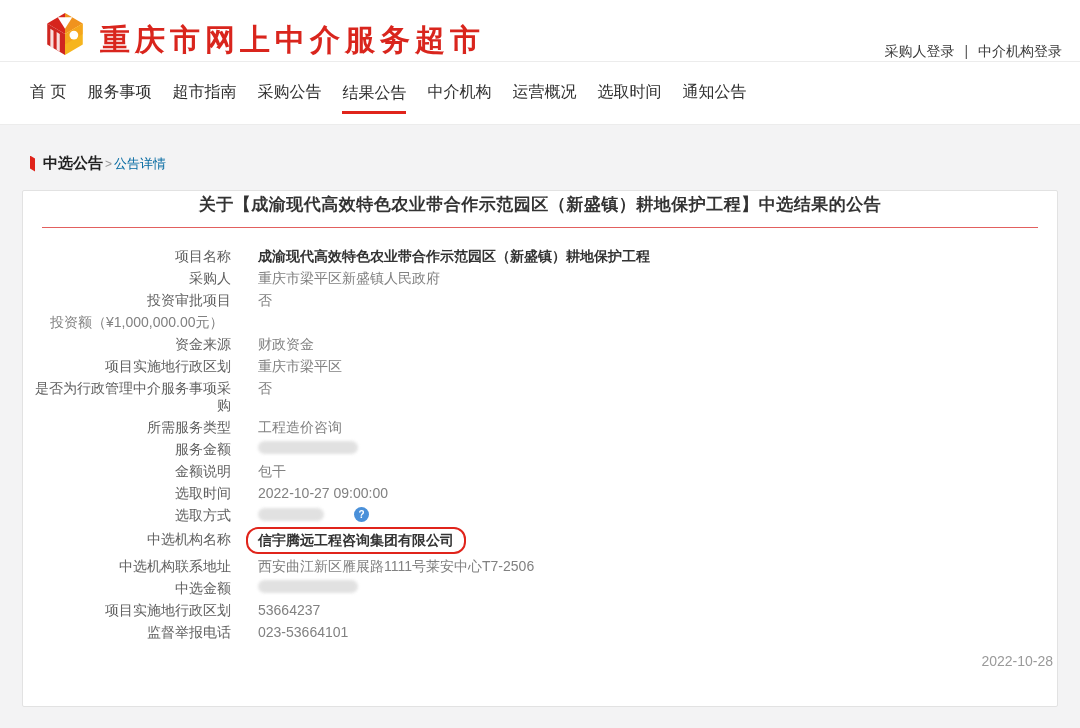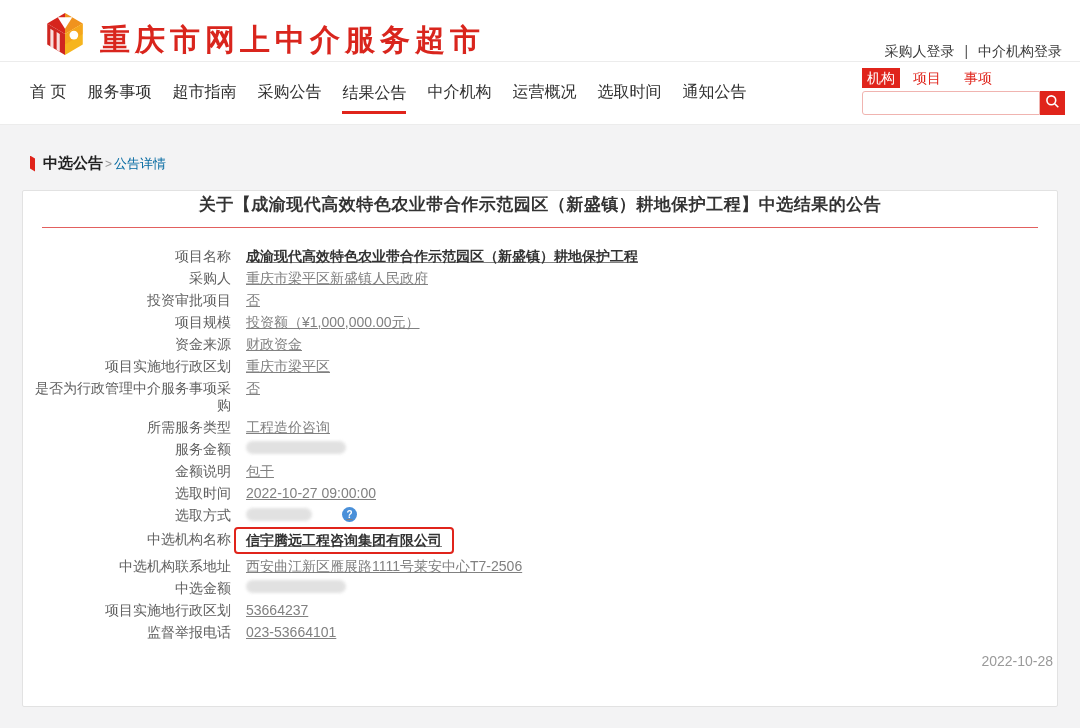--- a/index.html
+++ b/index.html
@@ -49,23 +49,23 @@
     border:1px solid #e2e2e2; border-radius:2px; position:relative; padding-top:2px; }
   .ann-title { text-align:center; font-size:17px; font-weight:bold; color:#333;
     padding:0 60px; letter-spacing:.5px; }
   .ann-underline { border-bottom:1px solid #e2605e; margin:11px 19px 0; }
 
   .fields { margin-top:17px; }
   .row { display:flex; align-items:flex-start; padding:2.5px 0; font-size:14px;
     line-height:17px; }
   .row.tall { padding:5px 0; }
   .f-label { flex:none; width:208px; text-align:right; color:#5f5f5f; }
-  .f-value { margin-left:15px; color:#818181; display:flex; align-items:center;text-decoration:underline; }
+  .f-value { margin-left:27px; color:#818181; display:flex; align-items:center; }
   .f-value .val.bold { font-weight:bold; color:#333; }
-  .hl-box { display:inline-block; border:2px solid #e0241b; border-radius:4px;
+  .hl-box { display:inline-block; border:2px solid #e0241b; border-radius:12px;
     padding:3px 10px; margin:-4px 0 -4px -12px; }
   .pill { display:inline-block; height:13px; background:#d8d8d8; border-radius:7px;
     filter:blur(1.5px); opacity:.75; }
   .help-icon { display:inline-flex; width:15px; height:15px; border-radius:50%;
     background:#4a90d9; color:#fff; font-size:10px; font-weight:bold;
     align-items:center; justify-content:center; margin-left:30px; cursor:pointer; }
 
   .publish-date { position:absolute; right:4px; bottom:37px; font-size:14px; color:#9a9a9a; }
 </style>
 </head>
@@ -99,34 +99,20 @@
       <li class="nav-item">服务事项</li>
       <li class="nav-item">超市指南</li>
       <li class="nav-item">采购公告</li>
       <li class="nav-item active">结果公告</li>
       <li class="nav-item">中介机构</li>
       <li class="nav-item">运营概况</li>
       <li class="nav-item">选取时间</li>
       <li class="nav-item">通知公告</li>
     </ul>
 
-  <div class="search-widget">
-    <div class="search-tabs" id="search-tabs"><span class="search-tab active">机构</span><span class="search-tab">项目</span><span class="search-tab">事项</span></div>
-    <div class="search-row">
-      <input class="search-input" placeholder="" style="">
-      <button class="search-btn">
-        <span>
-          <svg width="15" height="15" viewBox="0 0 15 15">
-            <circle cx="6.3" cy="6.3" r="4.4" fill="none" stroke="#fff" stroke-width="1.6"></circle>
-            <line x1="9.7" y1="9.7" x2="13.3" y2="13.3" stroke="#fff" stroke-width="1.6"></line>
-          </svg>
-        </span>
-      </button>
-    </div>
-  </div>
 </div>
 
 <div class="page">
 
   <div class="breadcrumb">
     <span class="crumb-tick"></span>
     <span class="crumb-section">中选公告</span>
     <span class="crumb-sep">&gt;</span>
     <span class="crumb-current">公告详情</span>
   </div>
@@ -147,21 +133,20 @@
             <span class="val">重庆市梁平区新盛镇人民政府</span>
           </div>
         </div>
         <div class="row">
           <div class="f-label">投资审批项目</div>
           <div class="f-value">
             <span class="val">否</span>
           </div>
         </div>
         <div class="row">
-          <div class="f-label">项目规模</div>
           <div class="f-value">
             <span class="val">投资额（¥1,000,000.00元）</span>
           </div>
         </div>
         <div class="row">
           <div class="f-label">资金来源</div>
           <div class="f-value">
             <span class="val">财政资金</span>
           </div>
         </div>

